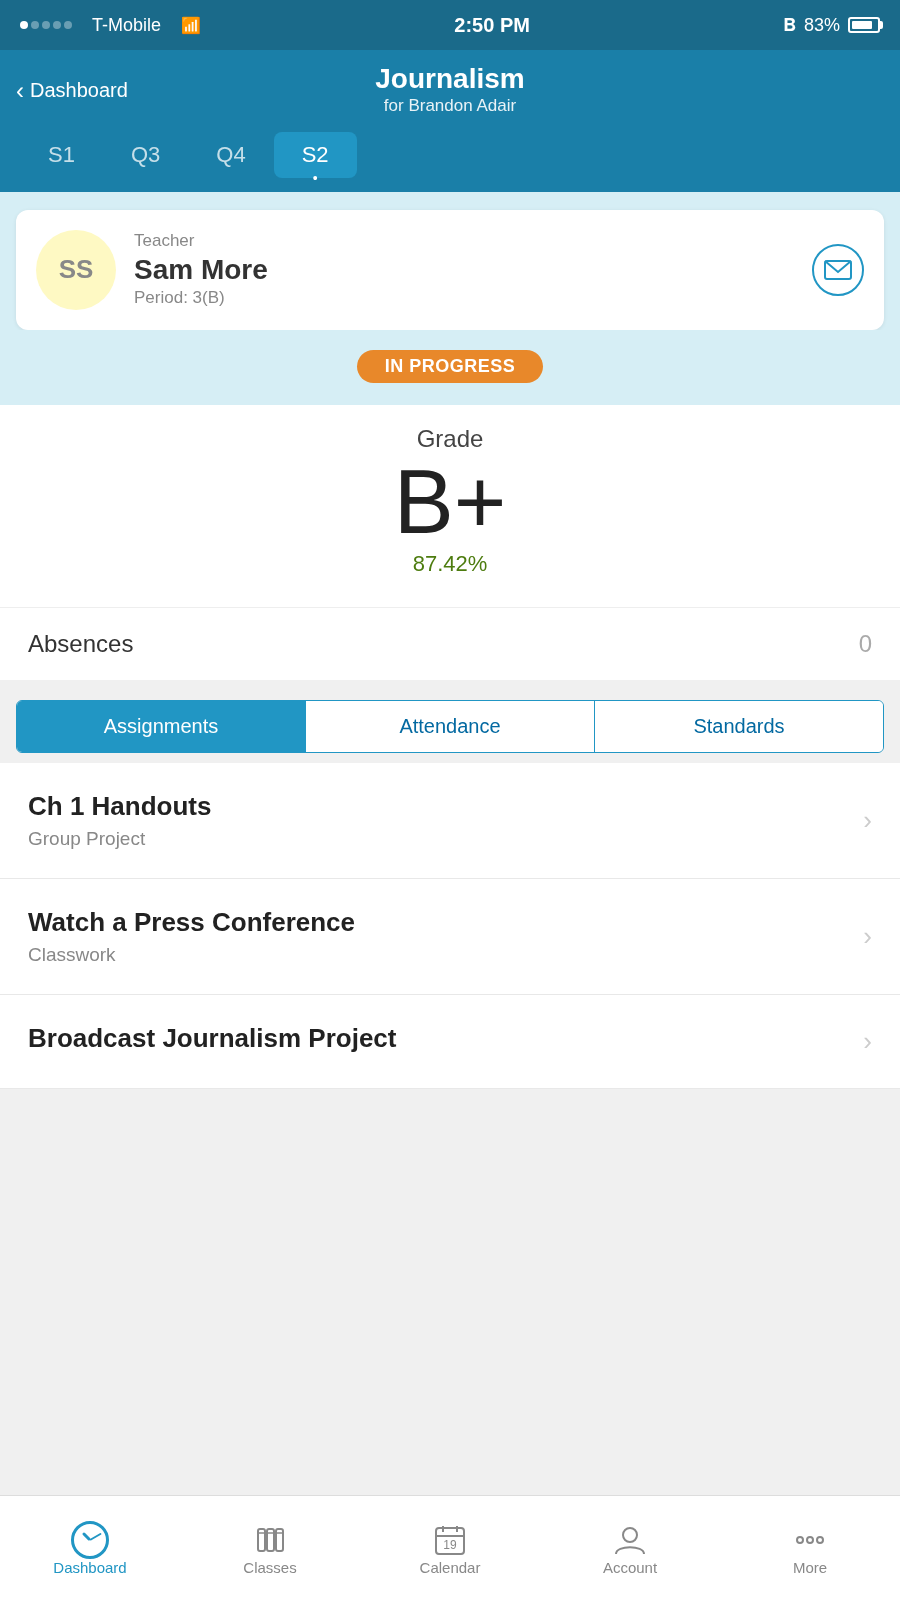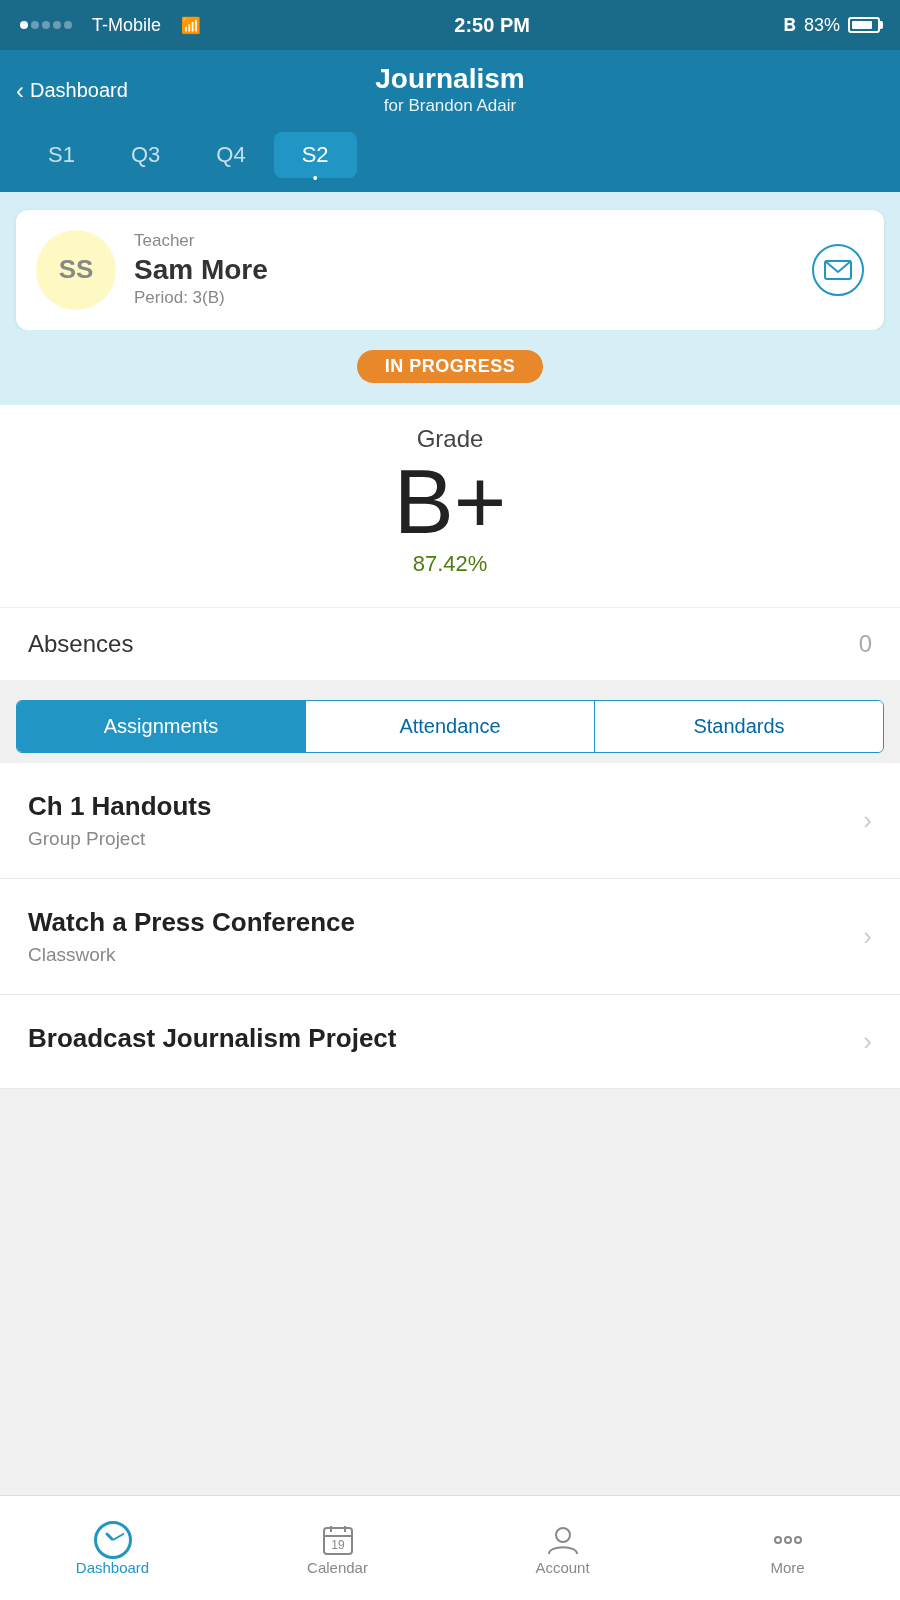--- a/index.html
+++ b/index.html
@@ -480,20 +480,33 @@
   <div class="nav-item active">
     <div class="nav-icon">
       <div class="dashboard-circle">
         <div class="clock-hand-hour"></div>
         <div class="clock-hand-min"></div>
       </div>
     </div>
     <span class="nav-label" style="color:#2196c4;">Dashboard</span>
   </div>
 
+  <div class="nav-item">
+    <div class="nav-icon">
+      <svg width="34" height="34" viewBox="0 0 34 34" fill="none">
+        <rect x="5" y="6" width="7" height="22" rx="2" stroke="#888" stroke-width="2" fill="none"></rect>
+        <rect x="14" y="6" width="7" height="22" rx="2" stroke="#888" stroke-width="2" fill="none"></rect>
+        <rect x="23" y="6" width="7" height="22" rx="2" stroke="#888" stroke-width="2" fill="none"></rect>
+        <line x1="5" y1="10" x2="12" y2="10" stroke="#888" stroke-width="1.5"></line>
+        <line x1="14" y1="10" x2="21" y2="10" stroke="#888" stroke-width="1.5"></line>
+        <line x1="23" y1="10" x2="30" y2="10" stroke="#888" stroke-width="1.5"></line>
+      </svg>
+    </div>
+    <span class="nav-label">Classes</span>
+  </div>
 
   <div class="nav-item">
     <div class="nav-icon">
       <svg width="34" height="34" viewBox="0 0 34 34" fill="none">
         <rect x="3" y="5" width="28" height="26" rx="3" stroke="#888" stroke-width="2" fill="none"></rect>
         <line x1="3" y1="13" x2="31" y2="13" stroke="#888" stroke-width="2"></line>
         <line x1="10" y1="3" x2="10" y2="9" stroke="#888" stroke-width="2"></line>
         <line x1="24" y1="3" x2="24" y2="9" stroke="#888" stroke-width="2"></line>
         <text x="17" y="26" text-anchor="middle" font-size="12" fill="#888" font-family="Arial">19</text>
       </svg>

